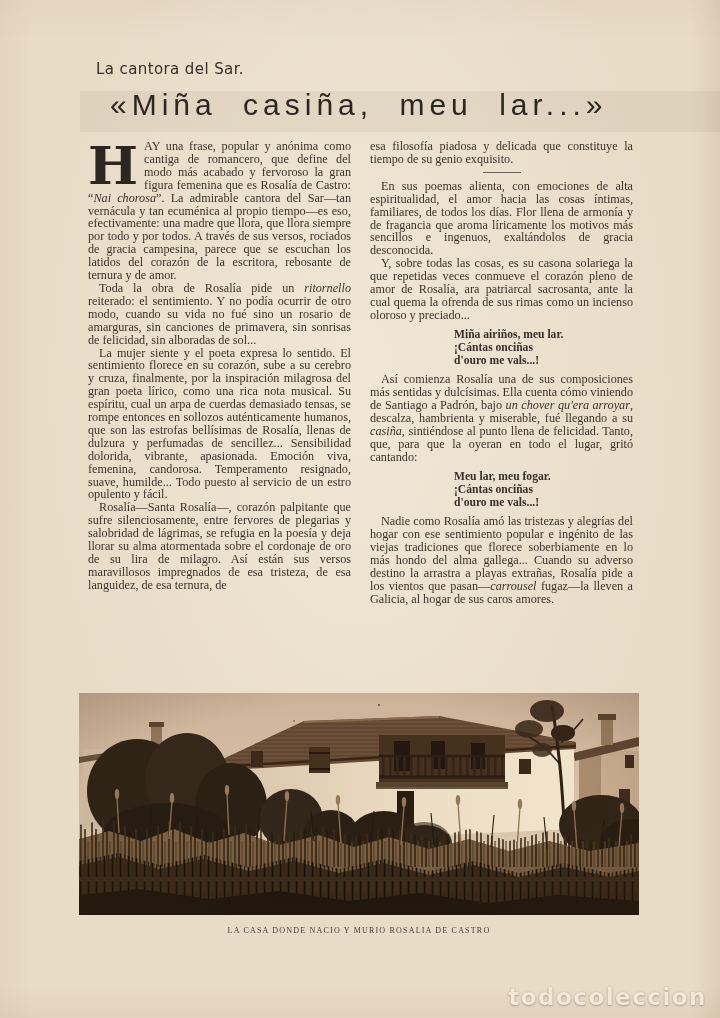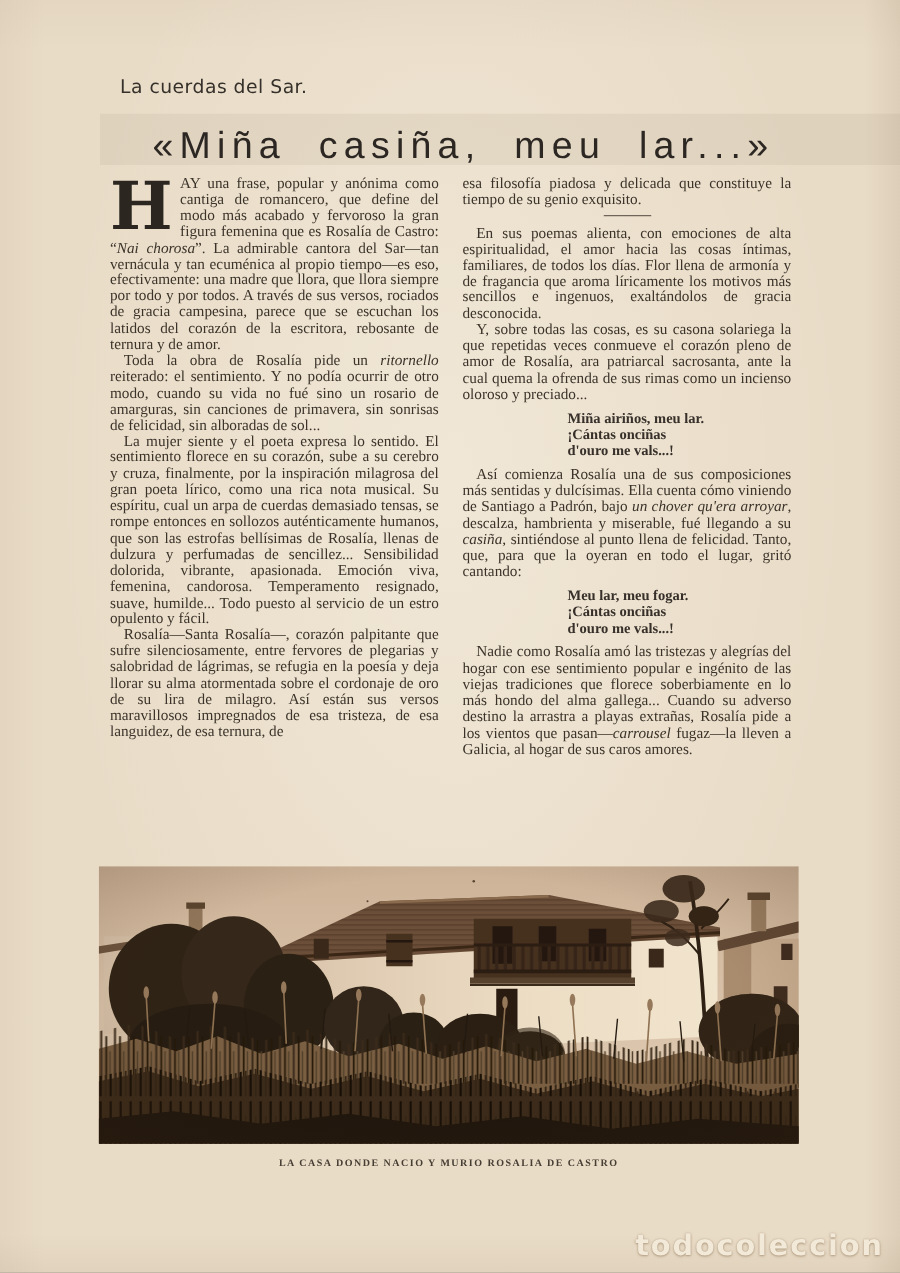--- a/index.html
+++ b/index.html
@@ -20,21 +20,21 @@
   .title-band{
     position:absolute;left:80px;top:91px;width:640px;height:41px;
     background:rgba(120,100,75,.08);
   }
   .kicker{
     position:absolute;left:96px;top:60px;
     font-family:"DejaVu Sans", sans-serif;
     font-size:15px;letter-spacing:.4px;color:#35302a;
   }
   .title{
-    position:absolute;left:106px;top:84px;margin:16px;
+    position:absolute;left:106px;top:84px;margin:4px;
     font-family:"Liberation Sans", sans-serif;
     font-weight:400;font-size:30px;letter-spacing:5px;word-spacing:13px;
     color:#2c2722;white-space:nowrap;
   }
   .columns{
     position:absolute;left:88px;top:140px;width:546px;height:527px;
     display:flex;gap:19px;
   }
   .col{width:263px;height:527px;overflow:hidden;}
   .para{
@@ -54,40 +54,40 @@
   }
   .verse{
     margin:6px 0 6px 84px;
     font-weight:700;font-size:11.6px;line-height:13.2px;
     color:#37302a;
   }
   .photo-fig{position:absolute;left:79px;top:693px;margin:0;width:560px;}
   .photo-fig svg{display:block;}
   .photo-caption{
     display:block;text-align:center;margin-top:11px;
-    font-size:8px;font-weight:700;letter-spacing:1.2px;
+    font-size:8px;font-weight:400;letter-spacing:1.2px;
     color:#463d33;
   }
   .watermark{
     position:absolute;right:13px;bottom:8px;
     font-family:"DejaVu Sans", sans-serif;font-weight:700;
     font-size:23px;letter-spacing:1.5px;
     color:#f2e9d8;
     text-shadow:0 1px 2px rgba(140,113,82,.55), 0 0 1px rgba(146,120,90,.6);
   }
   i{font-style:italic;}
 </style>
 </head>
 <body>
 
 <div class="page">
 
   <div class="title-band"></div>
 
-  <div class="kicker">La cuerdas del Sar.</div>
+  <div class="kicker">La cantora del Sar.</div>
 
   <h1 class="title">«Miña casiña, meu lar...»</h1>
 
   <div class="columns">
     <div class="col">
       <p class="para"><span class="dropcap">H</span><span>AY una frase, popular y anónima como cantiga de romancero, que define del modo más acabado y fervoroso la gran figura femenina que es Rosalía de Castro: “</span><i>Nai chorosa</i><span>”. La admirable cantora del Sar—tan vernácula y tan ecuménica al propio tiempo—es eso, efectivamente: una madre que llora, que llora siempre por todo y por todos. A través de sus versos, rociados de gracia campesina, parece que se escuchan los latidos del corazón de la escritora, rebosante de ternura y de amor.</span></p>
       <p class="para indent"><span>Toda la obra de Rosalía pide un </span><i>ritornello</i><span> reiterado: el sentimiento. Y no podía ocurrir de otro modo, cuando su vida no fué sino un rosario de amarguras, sin canciones de primavera, sin sonrisas de felicidad, sin alboradas de sol...</span></p>
       <p class="para indent">La mujer siente y el poeta expresa lo sentido. El sentimiento florece en su corazón, sube a su cerebro y cruza, finalmente, por la inspiración milagrosa del gran poeta lírico, como una rica nota musical. Su espíritu, cual un arpa de cuerdas demasiado tensas, se rompe entonces en sollozos auténticamente humanos, que son las estrofas bellísimas de Rosalía, llenas de dulzura y perfumadas de sencillez... Sensibilidad dolorida, vibrante, apasionada. Emoción viva, femenina, candorosa. Temperamento resignado, suave, humilde... Todo puesto al servicio de un estro opulento y fácil.</p>
       <p class="para indent">Rosalía—Santa Rosalía—, corazón palpitante que sufre silenciosamente, entre fervores de plegarias y salobridad de lágrimas, se refugia en la poesía y deja llorar su alma atormentada sobre el cordonaje de oro de su lira de milagro. Así están sus versos maravillosos impregnados de esa tristeza, de esa languidez, de esa ternura, de</p>
     </div>

